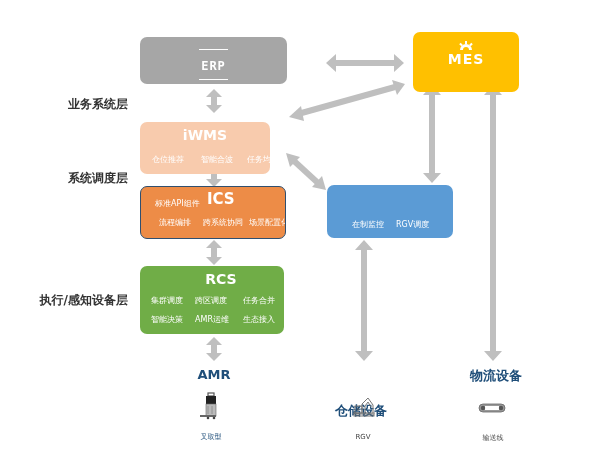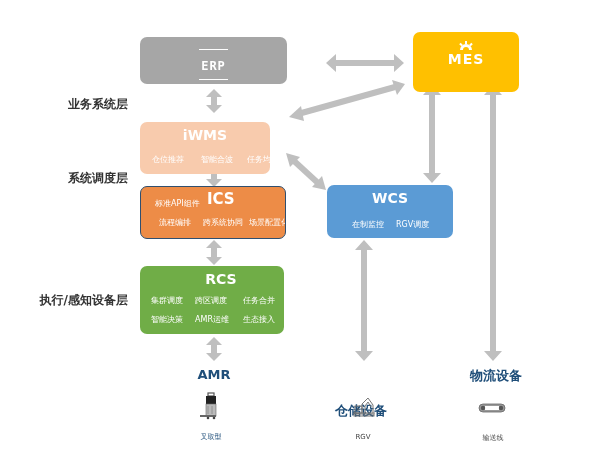--- a/index.html
+++ b/index.html
@@ -113,21 +113,20 @@
   <div class="title" style="top:5px;font-size:14px;margin-left:18px;">RCS</div>
   <span class="sub" style="left:11px;top:29px;">集群调度</span>
   <span class="sub" style="left:55px;top:29px;">跨区调度</span>
   <span class="sub" style="left:103px;top:29px;">任务合并</span>
   <span class="sub" style="left:11px;top:48px;">智能决策</span>
   <span class="sub" style="left:55px;top:48px;">AMR运维</span>
   <span class="sub" style="left:103px;top:48px;">生态接入</span>
 </div>
 
 <div class="box" style="left:327px;top:185px;width:126px;height:53px;background:#5b9bd5;">
-  <div class="title" style="top:5px;font-size:14px;">WCS</div>
   <span class="sub" style="left:25px;top:34px;">在制监控</span>
   <span class="sub" style="left:69px;top:34px;">RGV调度</span>
 </div>
 
 <div class="device-title" style="left:174px;top:367px;width:80px;">AMR</div>
 <div class="device-title" style="left:321px;top:367px;width:80px;margin-top:35px;">仓储设备</div>
 <div class="device-title" style="left:456px;top:367px;width:80px;">物流设备</div>
 
 <svg class="abs" style="left:199px;top:392px;" width="24" height="28" viewBox="0 0 24 28">
   <rect x="9" y="1" width="6" height="3" fill="none" stroke="#555" stroke-width="1.2"></rect>

